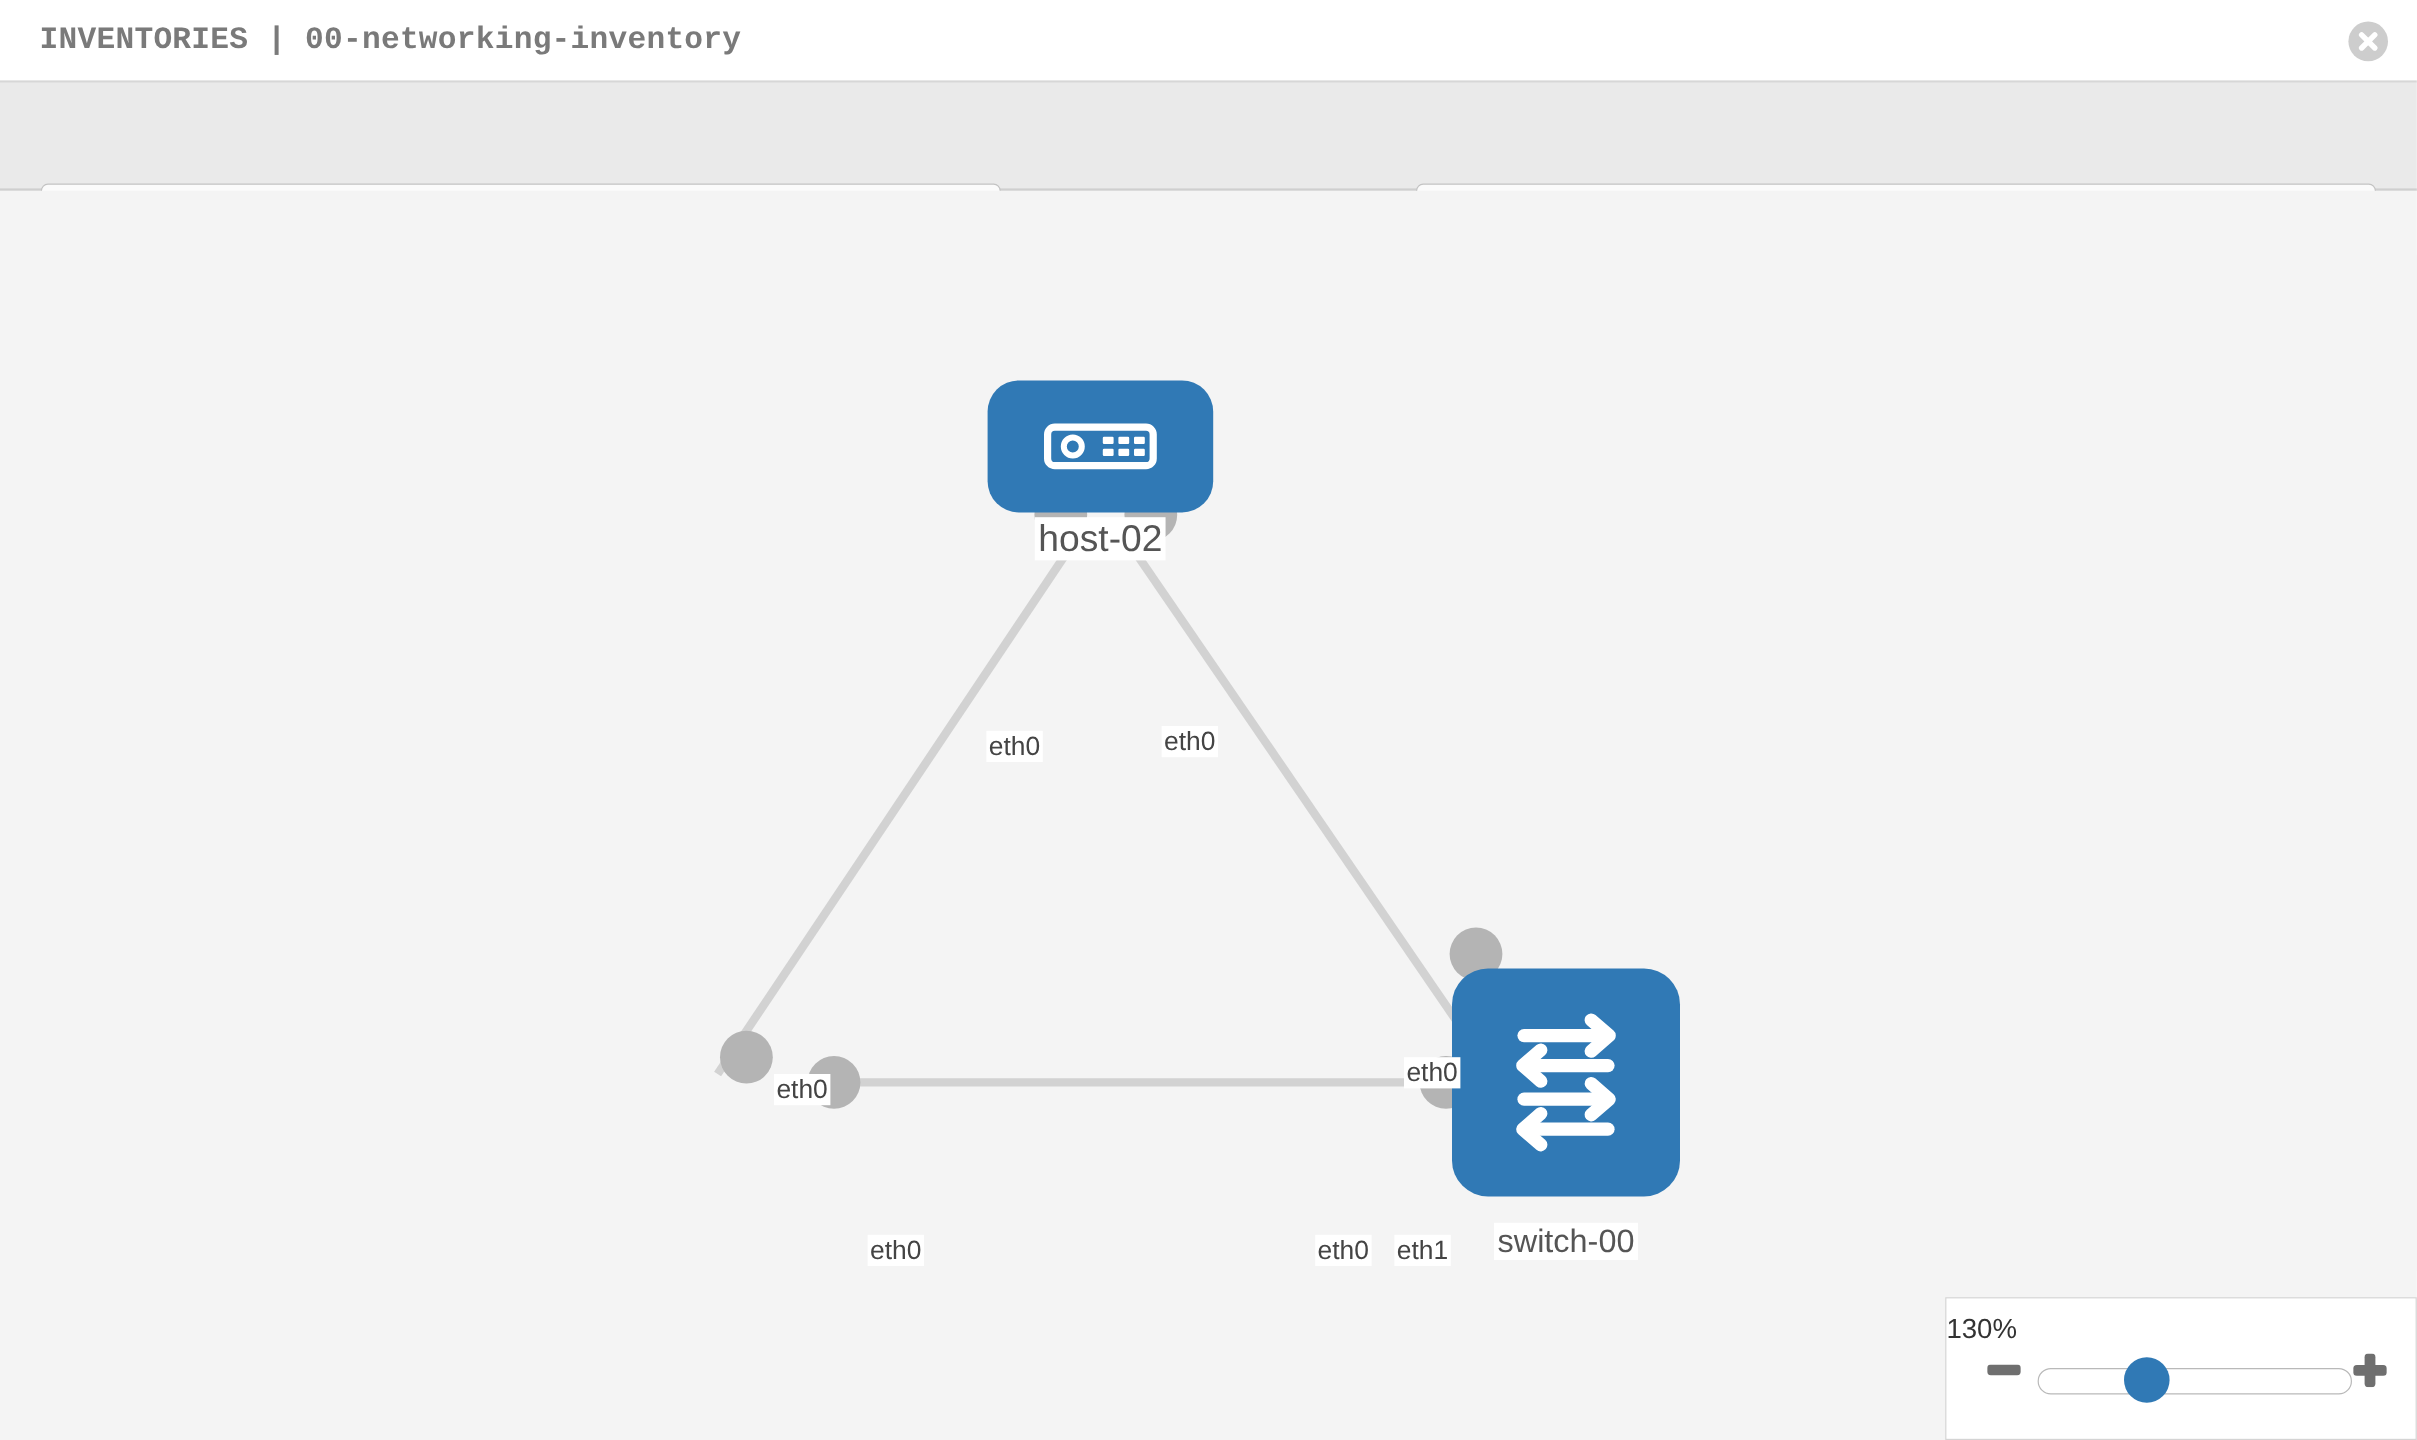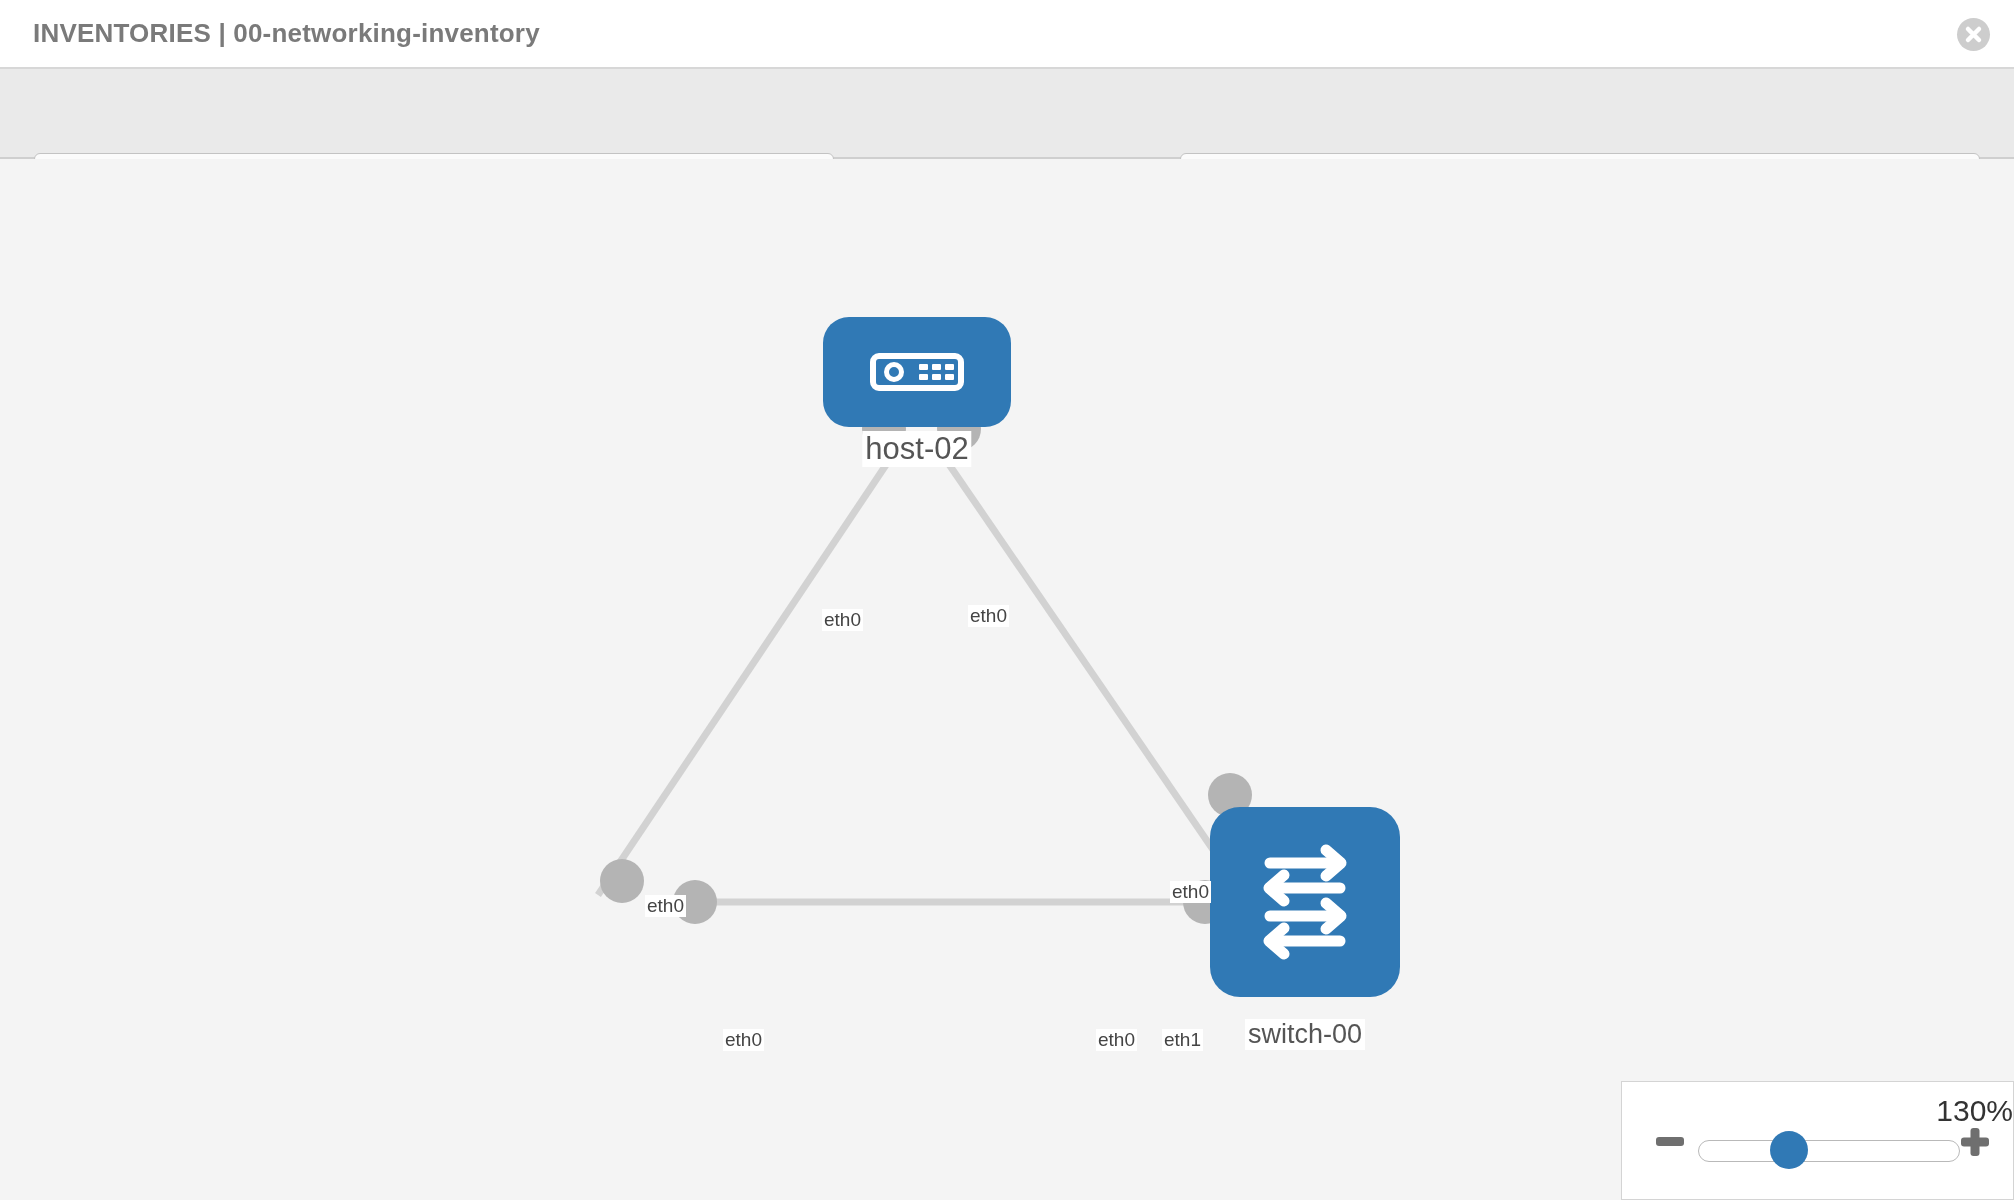--- a/index.html
+++ b/index.html
@@ -15,20 +15,21 @@
 
   
   #header {
     position: absolute;
     left: 0; top: 0;
     width: 2014px;
     height: 69px;
     background: #ffffff;
     border-bottom: 2px solid #d7d7d7;
     box-sizing: border-box;
+    font-family: Liberation Mono, monospace;
   }
   #page-title {
     position: absolute;
     left: 33px;
     top: 18px;
     font-size: 26px;
     font-weight: bold;
     color: #7a7a7a;
     letter-spacing: 0.2px;
     white-space: nowrap;
@@ -149,21 +150,21 @@
     position: absolute;
     width: 44px; height: 44px;
     border-radius: 50%;
     background: #b4b4b4;
     cursor: pointer;
   }
 
   
   .iface-label {
     position: absolute;
-    font-size: 19px;
+    font-size: 22px;
     color: #444444;
     background: #ffffff;
     padding: 0 2px;
     white-space: nowrap;
   }
 
   
   #zoom-control {
     position: absolute;
     left: 1621px;
@@ -171,22 +172,22 @@
     width: 393px;
     height: 119px;
     background: #ffffff;
     border: 1px solid #d4d4d4;
     box-sizing: border-box;
   }
   #zoom-percent {
     position: absolute;
     left: 0; right: 0;
     top: 12px;
-    text-align: right;
-    font-size: 30px;
+    text-align: left;
+    font-size: 23px;
     color: #333333;
   }
   #zoom-minus, #zoom-plus {
     position: absolute;
     top: 55px;
     color: #6f6f6f;
     cursor: pointer;
   }
   #zoom-minus { left: 34px; }
   #zoom-plus  { right: 24px; }

